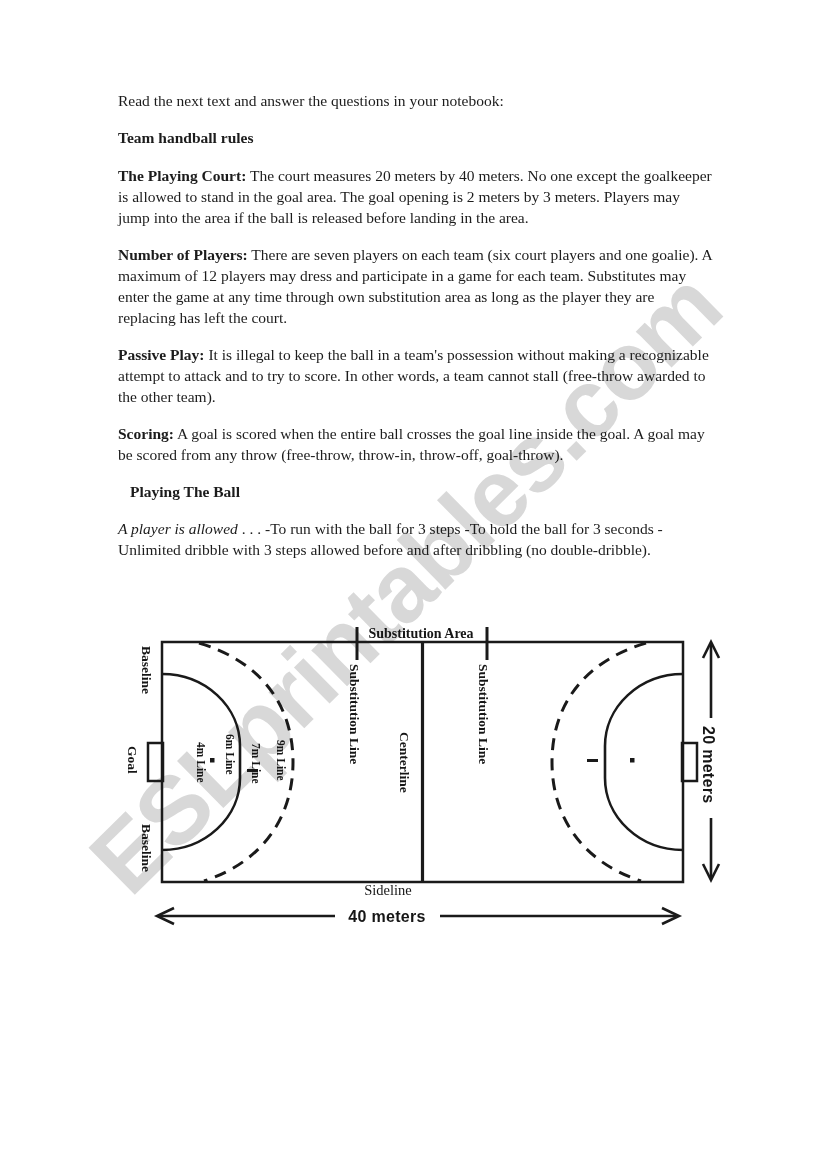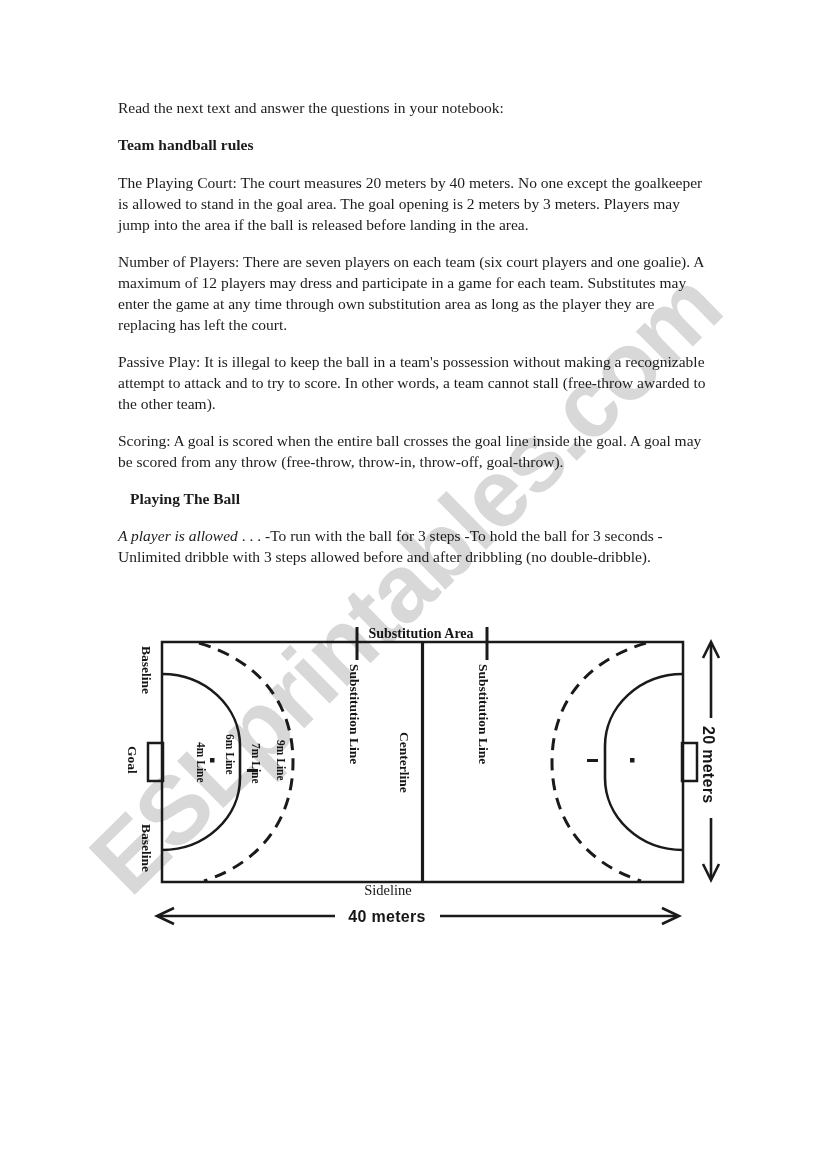--- a/index.html
+++ b/index.html
@@ -19,29 +19,29 @@
     font-size:96px;
     letter-spacing:-2px;
     color:#b9b9b9;
     opacity:0.55;
     white-space:nowrap;
     z-index:1;
     user-select:none;
   }
   .content{
     position:absolute;
-    left:118px;top:97px;
+    left:118px;top:90px;
     width:594px;
     z-index:2;
     color:#1c1c1c;
     font-size:15.5px;
     line-height:21px;
   }
   .para{margin:0 0 16px 0;}
-  .bold{font-weight:normal;}
+  .bold{font-weight:bold;}
   .italic{font-style:italic;}
   .title{font-weight:bold;margin:0 0 17px 0;}
   .subheading{font-weight:bold;margin:0 0 16px 12px;}
   .diagram{
     position:absolute;
     left:0;top:600px;
     width:826px;height:400px;
     z-index:2;
   }
   .diagram text{fill:#161616;}

